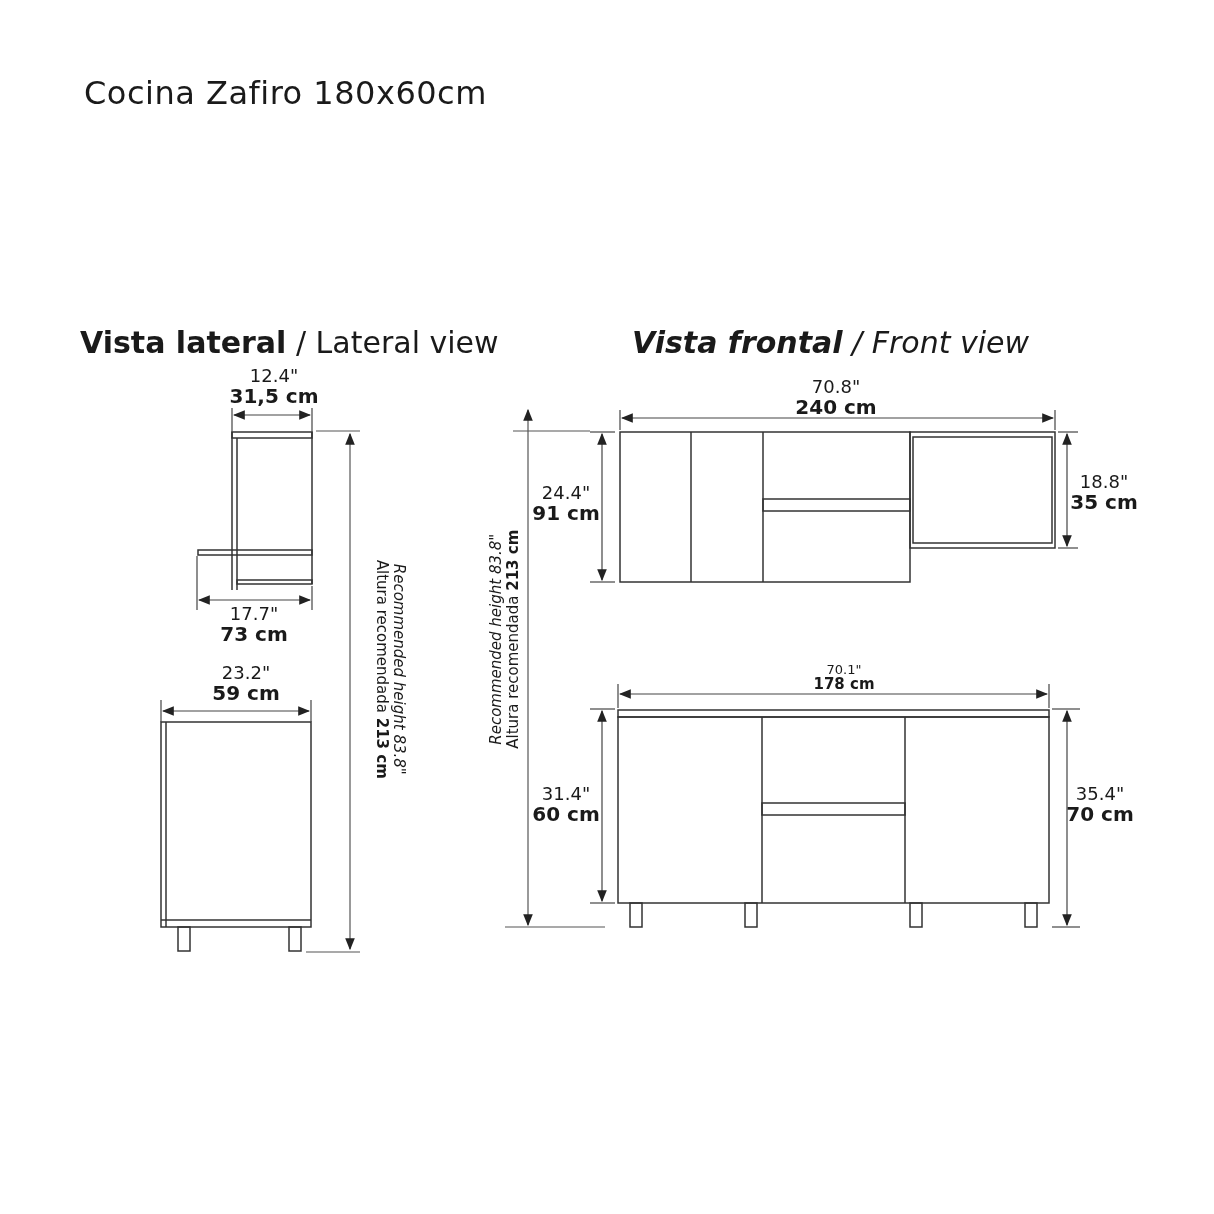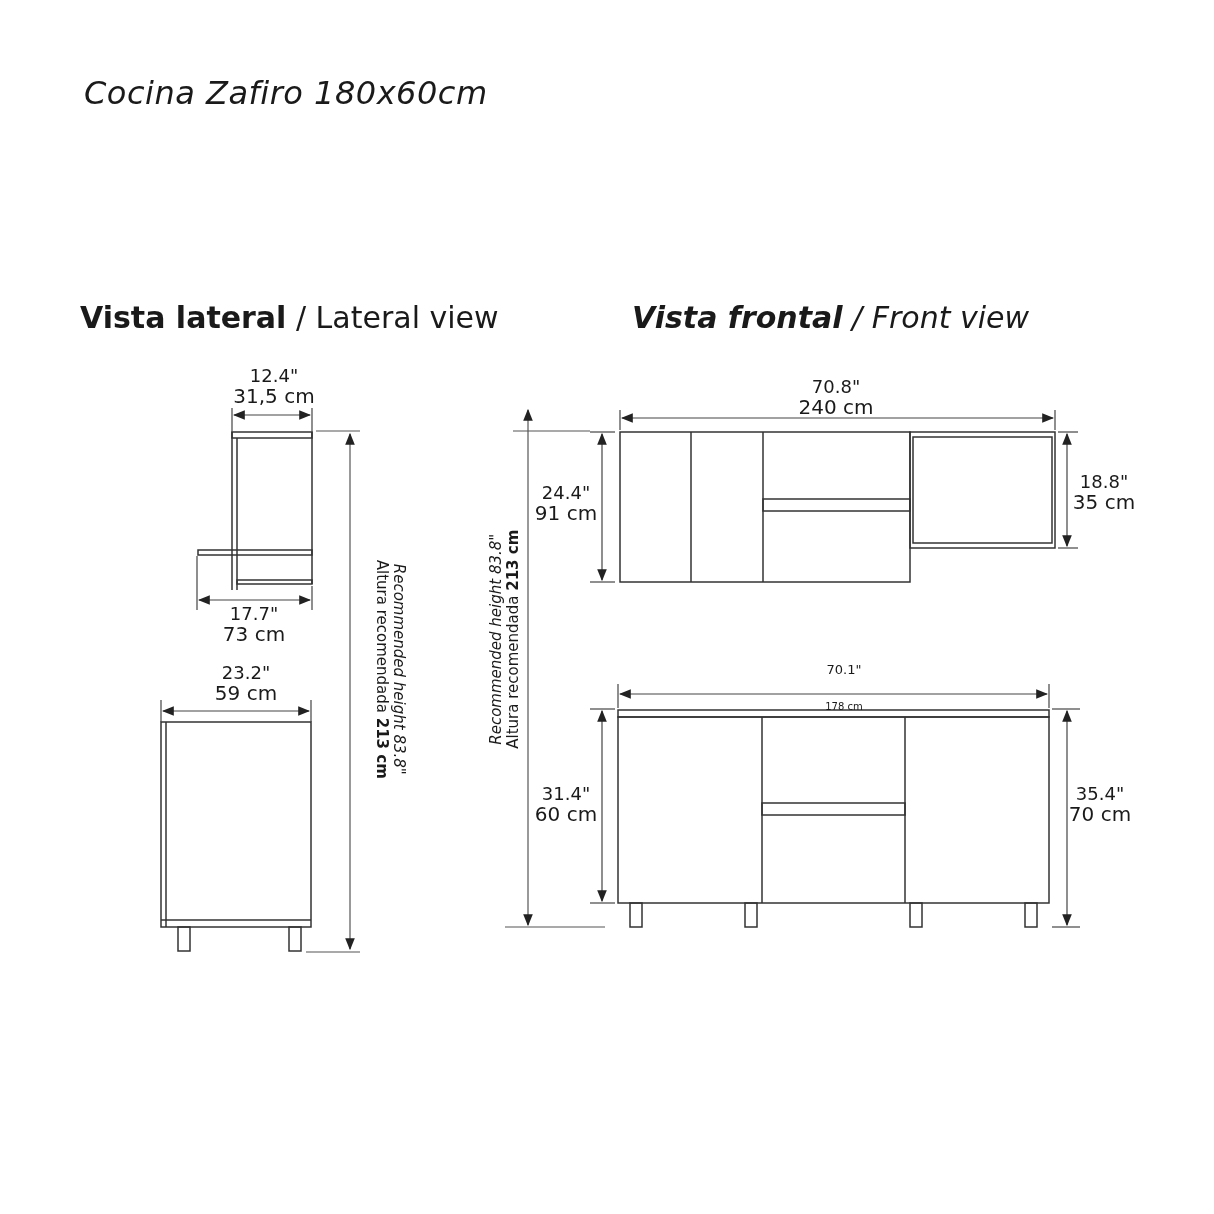--- a/index.html
+++ b/index.html
@@ -1,27 +1,27 @@
 <!DOCTYPE html>
 <html><head>
 <meta charset="utf-8">
 <style>
   html, body { margin:0; padding:0; background:#ffffff; }
   body { width:1214px; height:1214px; position:relative; overflow:hidden;
          font-family:"DejaVu Sans", sans-serif; color:#1a1a1a; }
-  .title { position:absolute; left:84px; top:74px; font-size:32px; font-weight:normal; letter-spacing:0.5px;font-style:italic; }
-  .heading { position:absolute; top:300px; font-size:30px; white-space:nowrap; }
+  .title { position:absolute; left:84px; top:74px; font-size:32px; font-weight:normal; letter-spacing:0.5px; }
+  .heading { position:absolute; top:325px; font-size:30px; white-space:nowrap; }
   .heading b { font-weight:bold; }
   .heading span.light { font-weight:normal; }
   svg { position:absolute; left:0; top:0; }
   .lbl { position:absolute; text-align:center; line-height:1.05; white-space:nowrap; transform:translateX(-50%); }
   .lbl .in { font-size:18px; display:block; }
-  .lbl .cm { font-size:20px; font-weight:normal; display:block; }
+  .lbl .cm { font-size:20px; font-weight:bold; display:block; }
   .lbl.small .in { font-size:13px; }
-  .lbl.small .cm { font-size:10px;margin-top:25px; }
+  .lbl.small .cm { font-size:15px; }
   .vert { position:absolute; white-space:nowrap; font-size:15px; line-height:1.15; text-align:center; }
   .vert i { font-style:italic; display:block; }
   .vert span.l2 { display:block; }
 </style>
 </head>
 <body>
 
 <div class="title">Cocina Zafiro 180x60cm</div>
 
 <div class="heading" style="left:80px;">

